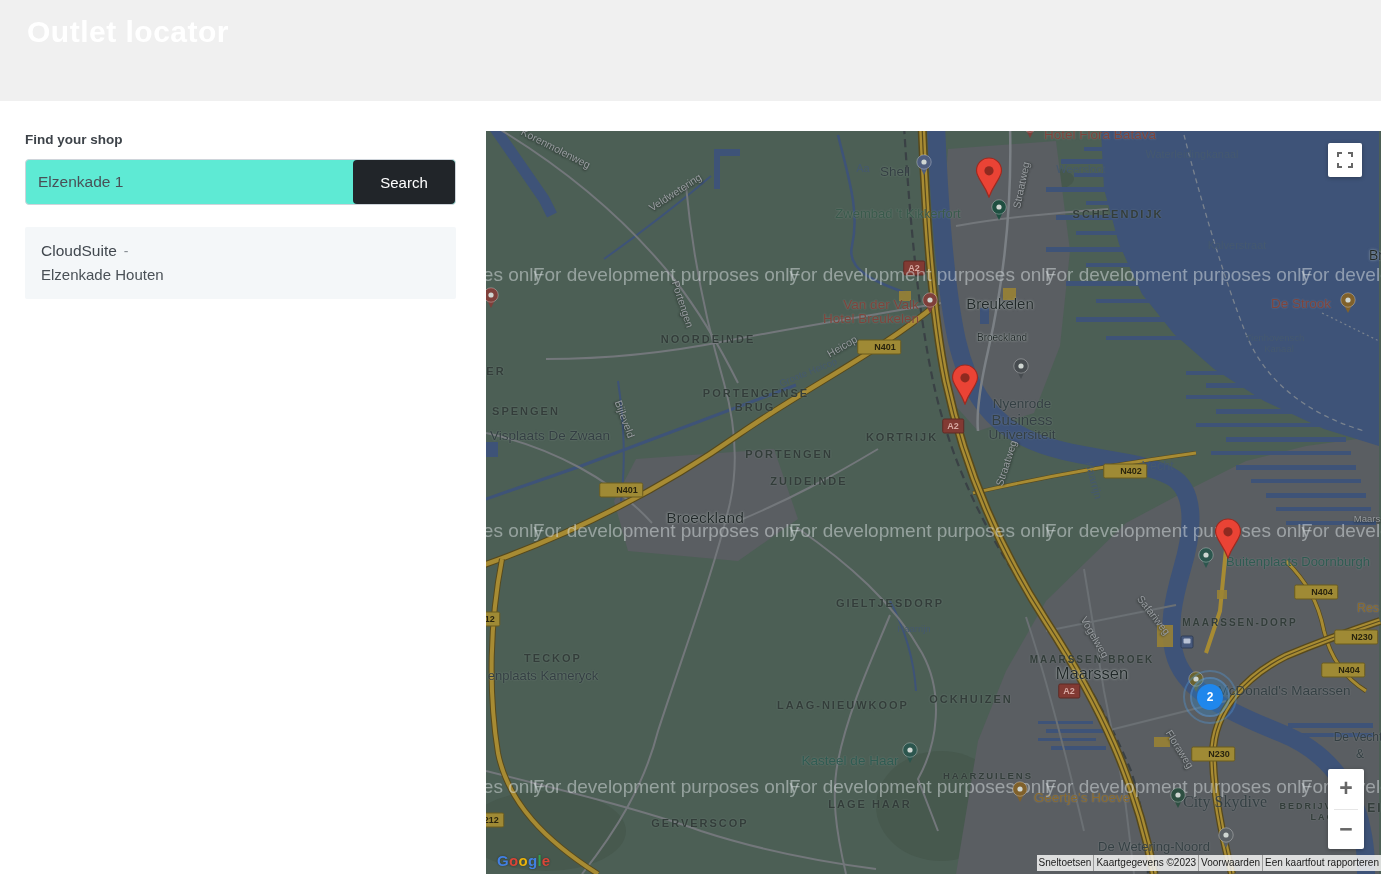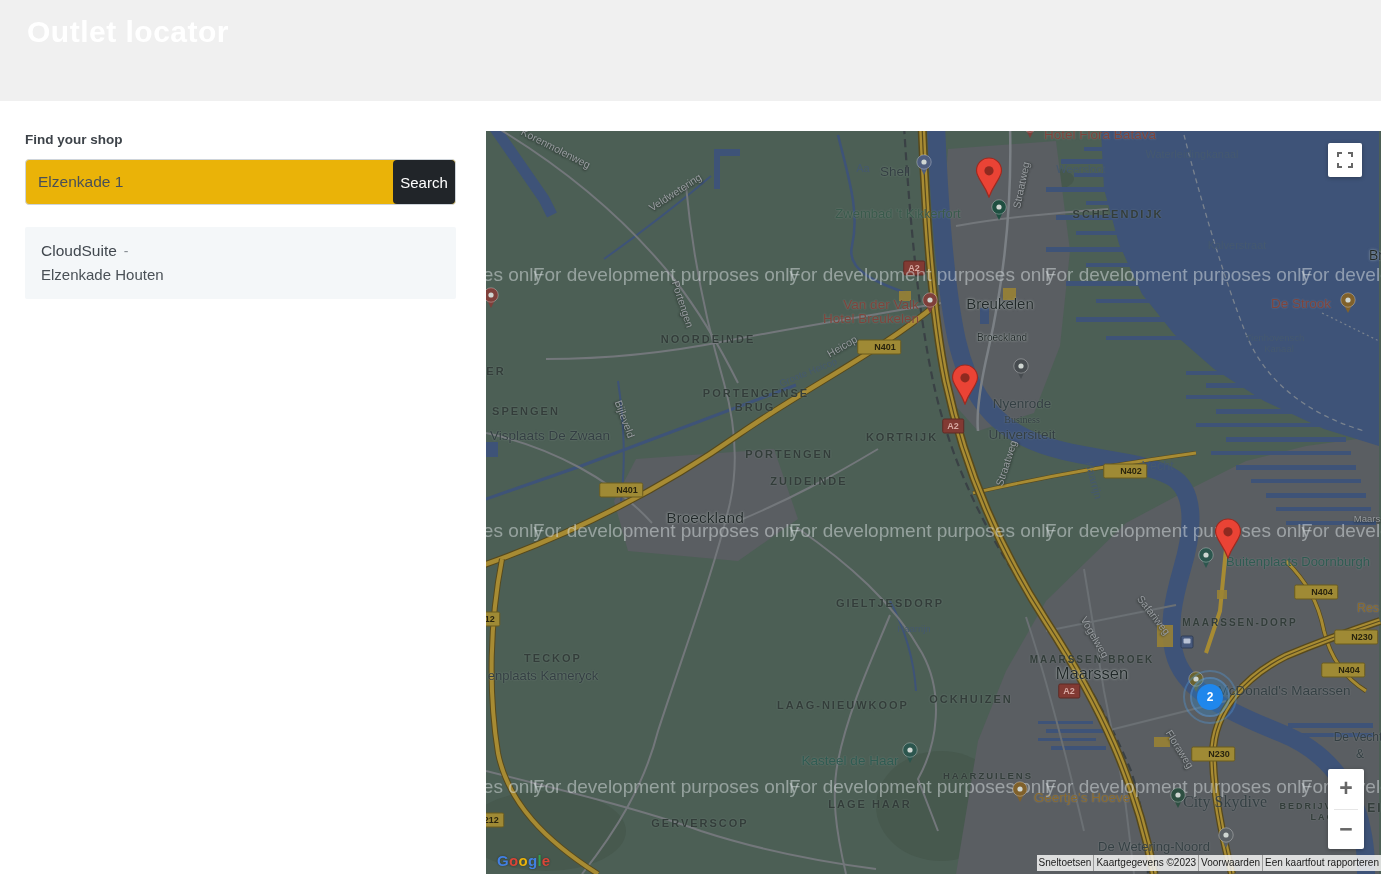--- a/index.html
+++ b/index.html
@@ -3,24 +3,24 @@
 <meta charset="utf-8">
 <style>
   * { box-sizing: border-box; margin: 0; padding: 0; }
   html,body { width:1381px; height:874px; overflow:hidden; background:#fff;
     font-family:"Liberation Sans", sans-serif; }
   header { width:1381px; height:101px; background:#f0f0f0; }
   header h1 { color:#ffffff; font-size:30px; font-weight:600; padding:15px 0 0 27px; letter-spacing:.5px; }
 
   .panel { position:absolute; left:25px; top:132px; width:431px; }
   .find-label { font-size:13.5px; font-weight:700; color:#3d4349; margin-bottom:12px; }
-  .input-group { display:flex; width:431px; height:46px; border:1px solid #ced4da; border-radius:4px; background:#eab308; }
+  .input-group { display:flex; width:431px; height:46px; border:1px solid #ced4da; border-radius:4px; background:#5eead4; }
   .input-group input { flex:1; border:none; outline:none; background:transparent; font-size:15.5px; color:#495057;
     padding:0 12px; font-family:"Liberation Sans", sans-serif; }
-  .input-group button { width:62px; background:#212529; color:#fff; border:none; border-radius:4px; font-size:15px;
+  .input-group button { width:102px; background:#212529; color:#fff; border:none; border-radius:4px; font-size:15px;
     cursor:pointer; font-family:"Liberation Sans", sans-serif; }
   .result-card { margin-top:22px; background:#f4f7f9; border-radius:2px; padding:12px 16px; cursor:pointer; }
   .result-name { font-size:15.5px; color:#40474e; line-height:24px; }
   .result-sep { color:#8a9096; margin-left:7px; font-size:14px; }
   .result-address { font-size:15px; color:#4a5157; line-height:24px; }
 
   .map { position:absolute; left:486px; top:131px; width:895px; height:743px; overflow:hidden;
     background:#4c5f55; cursor:grab; }
   .map svg.base { position:absolute; left:0; top:0; }
 
@@ -250,21 +250,21 @@
       <div class="ml water" data-interactable="false" style="left: 608px; top: 349px; transform: translate(-50%, -50%) rotate(75deg);">Haarrijn</div>
       <div class="ml water" data-interactable="false" style="left: 428px; top: 497px; font-size: 9.5px;">Haarrijn</div>
       <div class="ml water" data-interactable="false" style="left: 322px; top: 241px; font-size: 9.5px; transform: translate(-50%, -50%) rotate(-22deg);">Groote Heicop</div>
       <div class="ml poi-green" data-interactable="false" style="left: 412px; top: 82px;">Zwembad 't Kikkerfort</div>
       <div class="ml poi-maroon" data-interactable="false" style="left: 614px; top: 3px; font-size: 13.5px;">Hotel Flora Batava</div>
       <div class="ml poi-dark" data-interactable="false" style="left: 409px; top: 40px; font-size: 13.5px;">Shell</div>
       <div class="ml poi-maroon" data-interactable="false" style="left: 395px; top: 173px; font-size: 13.5px;">Van der Valk</div>
       <div class="ml poi-maroon" data-interactable="false" style="left: 385px; top: 187px; font-size: 13.5px;">Hotel Breukelen</div>
       <div class="ml poi-maroon" data-interactable="false" style="left: 815px; top: 172px; font-size: 13.5px;">De Strook</div>
       <div class="ml poi-dark" data-interactable="false" style="left: 536px; top: 272px; font-size: 13.5px;">Nyenrode</div>
-      <div class="ml poi-dark" data-interactable="false" style="left: 536px; top: 288px; font-size: 10px; font-family: Liberation Serif, serif;">Business</div>
+      <div class="ml poi-dark" data-interactable="false" style="left: 536px; top: 288px; font-size: 15px;">Business</div>
       <div class="ml poi-dark" data-interactable="false" style="left: 536px; top: 303px; font-size: 13.5px;">Universiteit</div>
       <div class="ml poi-teal" data-interactable="false" style="left: 812px; top: 430px;">Buitenplaats Doornburgh</div>
       <div class="ml poi-dark" data-interactable="false" style="left: 798px; top: 559px; font-size: 13.5px;">McDonald's Maarssen</div>
       <div class="ml poi-teal" data-interactable="false" style="left: 364px; top: 629px; font-size: 13.5px;">Kasteel de Haar</div>
       <div class="ml poi-brown" data-interactable="false" style="left: 596px; top: 666px; font-size: 13.5px;">Geertje's Hoeve</div>
       <div class="ml poi-dark" data-interactable="false" style="left: 739px; top: 671px; font-size: 16px; font-family: Liberation Serif, serif;">City Skydive</div>
       <div class="ml poi-dark" data-interactable="false" style="left: 668px; top: 715px;">De Wetering-Noord</div>
       <div class="ml poi-dark" data-interactable="false" style="left: 64px; top: 304px; font-size: 13.5px;">Visplaats De Zwaan</div>
       <div class="ml poi-dark" data-interactable="false" style="left: 57px; top: 544px;">enplaats Kameryck</div>
       <div class="ml poi-brown" data-interactable="false" style="left: 882px; top: 477px; font-size: 12.5px;">Res</div>

